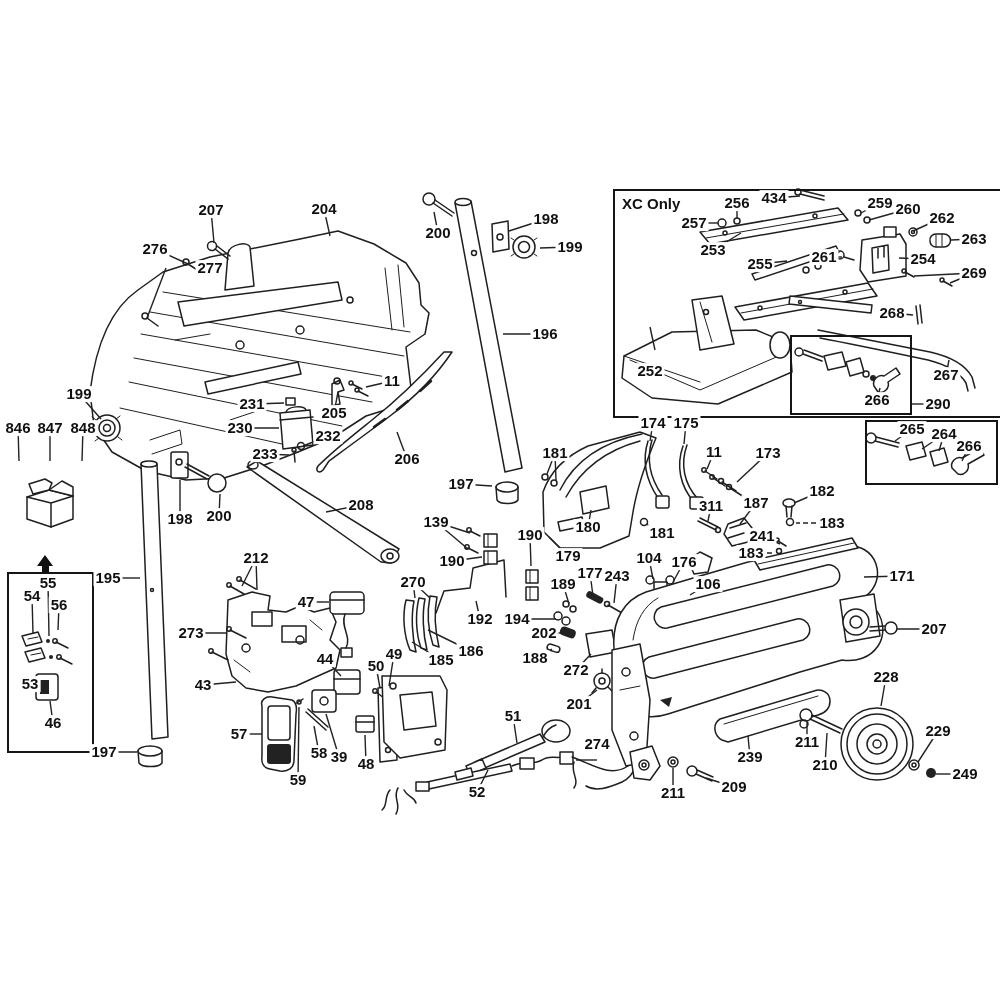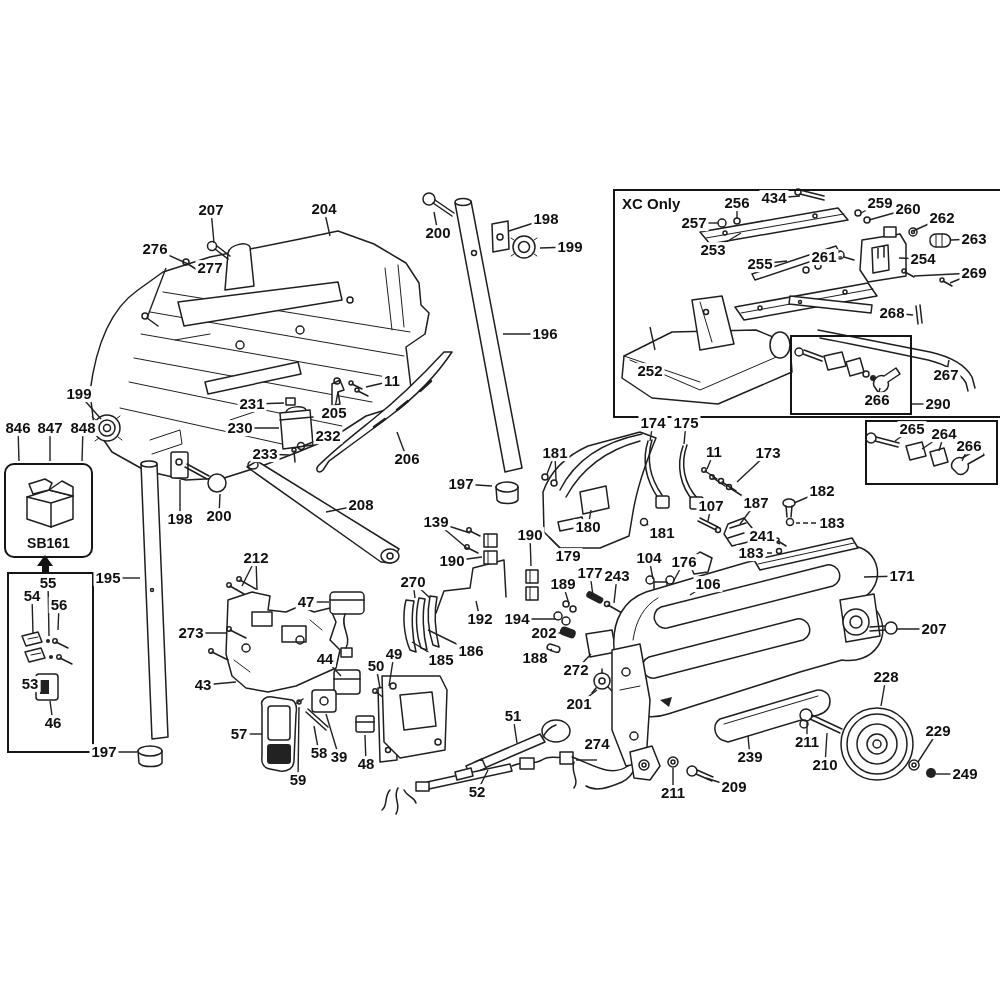--- a/index.html
+++ b/index.html
@@ -501,23 +501,20 @@
       <line x1="912" y1="429" x2="895" y2="441"></line>
       <line x1="944" y1="434" x2="939" y2="451"></line>
       <line x1="944" y1="434" x2="922" y2="449"></line>
       <line x1="969" y1="446" x2="962" y2="461"></line>
     </svg>
 
   <div class="box" id="xc-box">
     <span class="box-title">XC Only</span>
   </div>
   <div class="box" id="inner290-box"></div>
-  <div class="box" id="sb-box">
-    <span id="sb-label">SB161</span>
-  </div>
   <div class="box" id="switch-box"></div>
   <div class="box" id="acc-box"></div>
 
   <div id="labels">
       <div class="plabel" style="left: 211px; top: 210px;">207</div>
       <div class="plabel" style="left: 324px; top: 209px;">204</div>
       <div class="plabel" style="left: 155px; top: 249px;">276</div>
       <div class="plabel" style="left: 178px; top: 268px; margin-left: 32px;">277</div>
       <div class="plabel" style="left: 79px; top: 394px;">199</div>
       <div class="plabel" style="left: 18px; top: 428px;">846</div>
@@ -576,21 +573,21 @@
       <div class="plabel" style="left: 436px; top: 522px;">139</div>
       <div class="plabel" style="left: 530px; top: 535px;">190</div>
       <div class="plabel" style="left: 568px; top: 556px;">179</div>
       <div class="plabel" style="left: 588px; top: 527px;">180</div>
       <div class="plabel" style="left: 555px; top: 453px;">181</div>
       <div class="plabel" style="left: 662px; top: 533px;">181</div>
       <div class="plabel" style="left: 653px; top: 423px;">174</div>
       <div class="plabel" style="left: 686px; top: 423px;">175</div>
       <div class="plabel" style="left: 714px; top: 452px;">11</div>
       <div class="plabel" style="left: 768px; top: 453px;">173</div>
-      <div class="plabel" style="left: 711px; top: 506px;">107</div>
+      <div class="plabel" style="left: 711px; top: 506px;">311</div>
       <div class="plabel" style="left: 756px; top: 503px;">187</div>
       <div class="plabel" style="left: 822px; top: 491px;">182</div>
       <div class="plabel" style="left: 832px; top: 523px;">183</div>
       <div class="plabel" style="left: 762px; top: 536px;">241</div>
       <div class="plabel" style="left: 751px; top: 553px;">183</div>
       <div class="plabel" style="left: 649px; top: 558px;">104</div>
       <div class="plabel" style="left: 684px; top: 562px;">176</div>
       <div class="plabel" style="left: 708px; top: 584px;">106</div>
       <div class="plabel" style="left: 902px; top: 576px;">171</div>
       <div class="plabel" style="left: 934px; top: 629px;">207</div>

